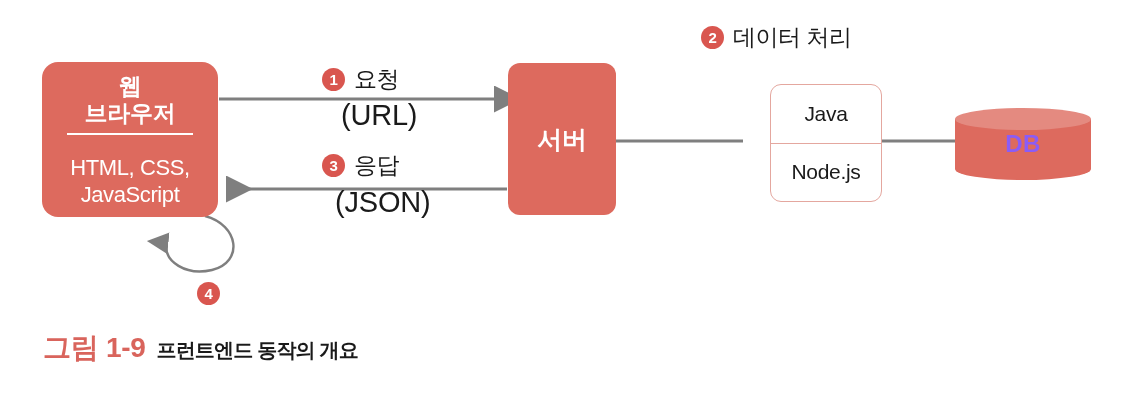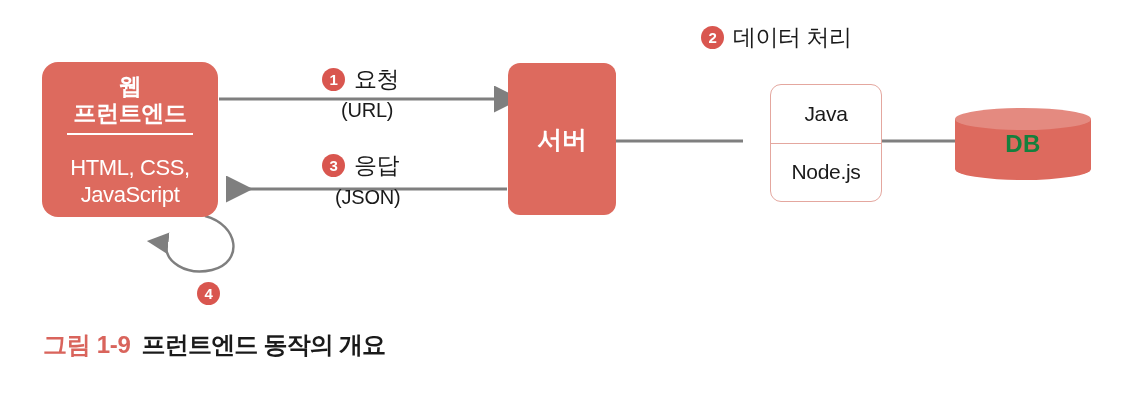--- a/index.html
+++ b/index.html
@@ -141,21 +141,21 @@
     background: #dd6a5e;
   }
   #db-label {
     position: absolute;
     left: 0; top: 0;
     width: 136px;
     height: 72px;
     display: flex;
     align-items: center;
     justify-content: center;
-    color: #15803d;
+    color: #8b5cf6;
     font-size: 24px;
     font-weight: 700;
     letter-spacing: 0.5px;
   }
 
   
   .step-label {
     position: absolute;
     display: flex;
     align-items: center;
@@ -177,21 +177,21 @@
     font-weight: 700;
     margin-right: 9px;
     flex: 0 0 auto;
     line-height: 1;
     padding-bottom: 1px;
     box-sizing: border-box;
   }
   .sub-label {
     position: absolute;
     color: #1a1a1a;
-    font-size: 20px;
+    font-size: 29px;
     letter-spacing: -0.2px;
     white-space: nowrap;
   }
 
   #step-1-label { left: 322px; top: 64px; }
   #step-1-sub   { left: 341px; top: 99px; }
   #step-3-label { left: 322px; top: 150px; }
   #step-3-sub   { left: 335px; top: 186px; text-align: center; }
   #step-2-label { left: 701px; top: 22px; }
   #step-4-label { left: 197px; top: 282px; }
@@ -200,28 +200,28 @@
   #figure-caption {
     position: absolute;
     left: 43px;
     top: 329px;
     display: flex;
     align-items: baseline;
     white-space: nowrap;
   }
   #caption-number {
     color: #d9645c;
-    font-size: 24px;
+    font-size: 28px;
     font-weight: 700;
     letter-spacing: -0.3px;
     margin-right: 11px;
   }
   #caption-text {
     color: #1a1a1a;
-    font-size: 24px;
+    font-size: 20px;
     font-weight: 700;
     letter-spacing: -0.8px;
   }
 </style>
 </head>
 <body>
 
 <div id="diagram-stage">
 
   <svg class="svg-layer" viewBox="0 0 1142 414">
@@ -244,21 +244,21 @@
     <line x1="616" y1="141" x2="743" y2="141" stroke="#7f7f7f" stroke-width="3"></line>
 
     <line x1="853" y1="141" x2="958" y2="141" stroke="#7f7f7f" stroke-width="3"></line>
 
     <path d="M 205,216 C 239,225 244,262 212,270 C 186,276 164,262 166,243" fill="none" stroke="#7f7f7f" stroke-width="2.4" marker-end="url(#arrow-up)"></path>
   </svg>
 
   <div class="node-box" id="browser-node">
     <div id="browser-title">
       <div>웹</div>
-      <div>프런트엔드</div>
+      <div>브라우저</div>
     </div>
     <div id="browser-divider"></div>
     <div id="browser-stack">
       <div>HTML, CSS,</div>
       <div>JavaScript</div>
     </div>
   </div>
 
   <div class="node-box" id="server-node">
     <div id="server-label">서버</div>

